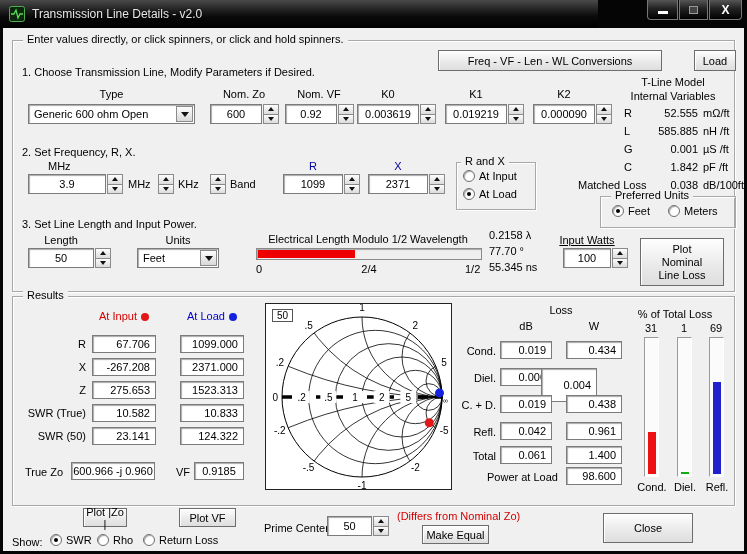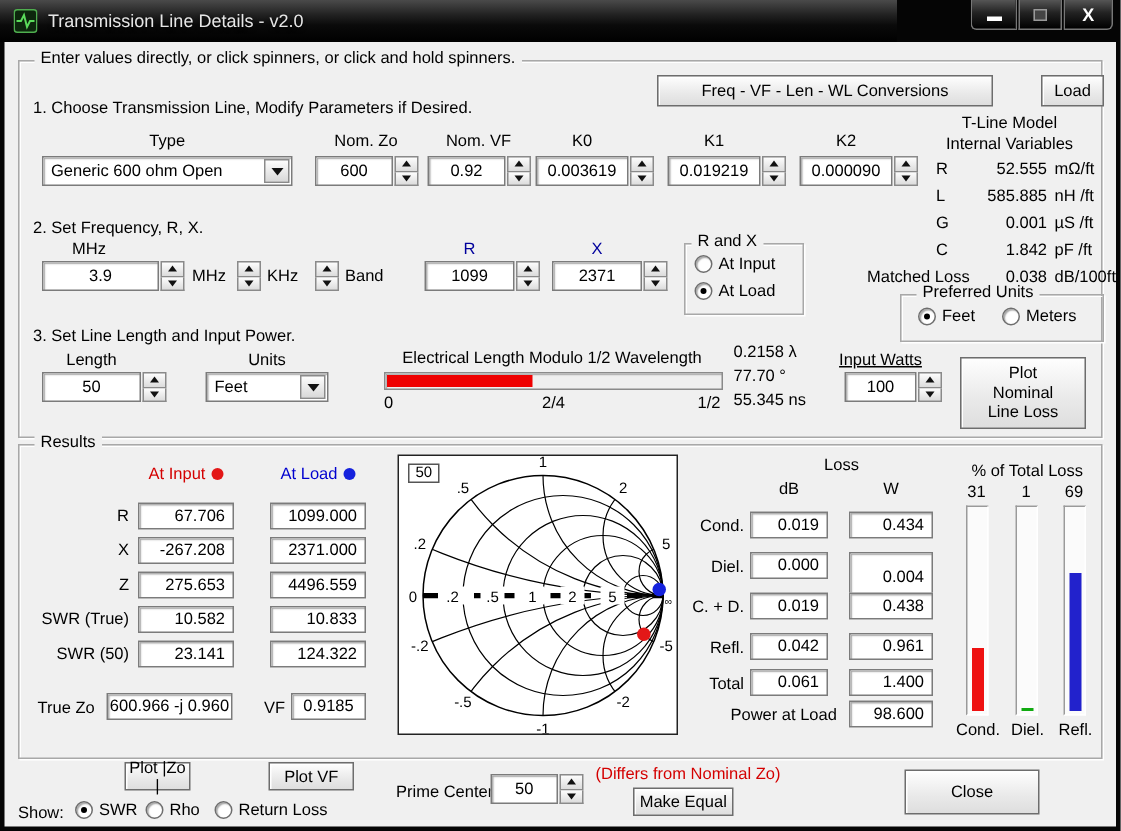--- a/index.html
+++ b/index.html
@@ -297,21 +297,21 @@
   <div class="lbl ctr blue-t" style="left:180px; top:310px; width:64px;"><span>At Load</span><span class="dot" style="background:#1522dd;"></span></div>
 
   <div class="lbl" style="left:20px; top:338px; width:66px; text-align:right;">R</div>
   <div class="field num-r" style="left:92px; top:335px; width:64px; height:18px;">67.706</div>
   <div class="field num-r" style="left:180px; top:335px; width:64px; height:18px;">1099.000</div>
   <div class="lbl" style="left:20px; top:361px; width:66px; text-align:right;">X</div>
   <div class="field num-r" style="left:92px; top:358px; width:64px; height:18px;">-267.208</div>
   <div class="field num-r" style="left:180px; top:358px; width:64px; height:18px;">2371.000</div>
   <div class="lbl" style="left:20px; top:384px; width:66px; text-align:right;">Z</div>
   <div class="field num-r" style="left:92px; top:381px; width:64px; height:18px;">275.653</div>
-  <div class="field num-r" style="left:180px; top:381px; width:64px; height:18px;">4496.559</div>
+  <div class="field num-r" style="left:180px; top:381px; width:64px; height:18px;">1523.313</div>
   <div class="lbl" style="left:20px; top:407px; width:66px; text-align:right;">SWR (True)</div>
   <div class="field num-r" style="left:92px; top:404px; width:64px; height:18px;">10.582</div>
   <div class="field num-r" style="left:180px; top:404px; width:64px; height:18px;">10.833</div>
   <div class="lbl" style="left:20px; top:430px; width:66px; text-align:right;">SWR  (50)</div>
   <div class="field num-r" style="left:92px; top:427px; width:64px; height:18px;">23.141</div>
   <div class="field num-r" style="left:180px; top:427px; width:64px; height:18px;">124.322</div>
 
   <div class="lbl" style="left:25px; top:466px;">True Zo</div>
   <div class="field" style="left:71px; top:462px; width:84px; height:18px;">600.966 -j 0.960</div>
   <div class="lbl" style="left:176px; top:466px;">VF</div>
@@ -371,35 +371,35 @@
 
   <div class="lbl ctr" style="left:500px; top:304px; width:122px;">Loss</div>
   <div class="lbl ctr" style="left:500px; top:320px; width:52px;">dB</div>
   <div class="lbl ctr" style="left:566px; top:320px; width:56px;">W</div>
 
   <div class="lbl" style="left:450px; top:345px; width:46px; text-align:right;">Cond.</div>
   <div class="field num-r" style="left:500px; top:341px; width:52px; height:18px;">0.019</div>
   <div class="field num-r" style="left:566px; top:341px; width:56px; height:18px;">0.434</div>
   <div class="lbl" style="left:450px; top:372px; width:46px; text-align:right;">Diel.</div>
   <div class="field num-r" style="left:500px; top:368px; width:52px; height:18px;">0.000</div>
-  <div class="field num-r" style="left:566px; top:368px; width:56px; height:34px;">0.004</div>
+  <div class="field num-r" style="left:541px; top:368px; width:56px; height:34px;">0.004</div>
   <div class="lbl" style="left:450px; top:399px; width:46px; text-align:right;">C. + D.</div>
   <div class="field num-r" style="left:500px; top:395px; width:52px; height:18px;">0.019</div>
   <div class="field num-r" style="left:566px; top:395px; width:56px; height:18px;">0.438</div>
   <div class="lbl" style="left:450px; top:426px; width:46px; text-align:right;">Refl.</div>
   <div class="field num-r" style="left:500px; top:422px; width:52px; height:18px;">0.042</div>
   <div class="field num-r" style="left:566px; top:422px; width:56px; height:18px;">0.961</div>
   <div class="lbl" style="left:450px; top:450px; width:46px; text-align:right;">Total</div>
   <div class="field num-r" style="left:500px; top:446px; width:52px; height:18px;">0.061</div>
   <div class="field num-r" style="left:566px; top:446px; width:56px; height:18px;">1.400</div>
 
   <div class="lbl" style="left:487px; top:471px;">Power at Load</div>
   <div class="field num-r" style="left:566px; top:467px; width:56px; height:18px;">98.600</div>
 
-  <div class="lbl ctr" style="left:628px; top:308px; width:94px;text-align:right;">% of Total Loss</div>
+  <div class="lbl ctr" style="left:628px; top:308px; width:94px;">% of Total Loss</div>
   <div class="lbl ctr" style="left:640px; top:322px; width:22px;">31</div>
   <div class="lbl ctr" style="left:673px; top:322px; width:22px;">1</div>
   <div class="lbl ctr" style="left:705px; top:322px; width:22px;">69</div>
   <div class="pct-track" style="left:644px; top:337px;">
       <div class="pct-fill" style="height: 41.54px; background: rgb(238, 17, 17);"></div>
     </div>
   <div class="pct-track" style="left:677px; top:337px;">
       <div class="pct-fill" style="height: 2px; background: rgb(17, 170, 17);"></div>
     </div>
   <div class="pct-track" style="left:709px; top:337px;">

